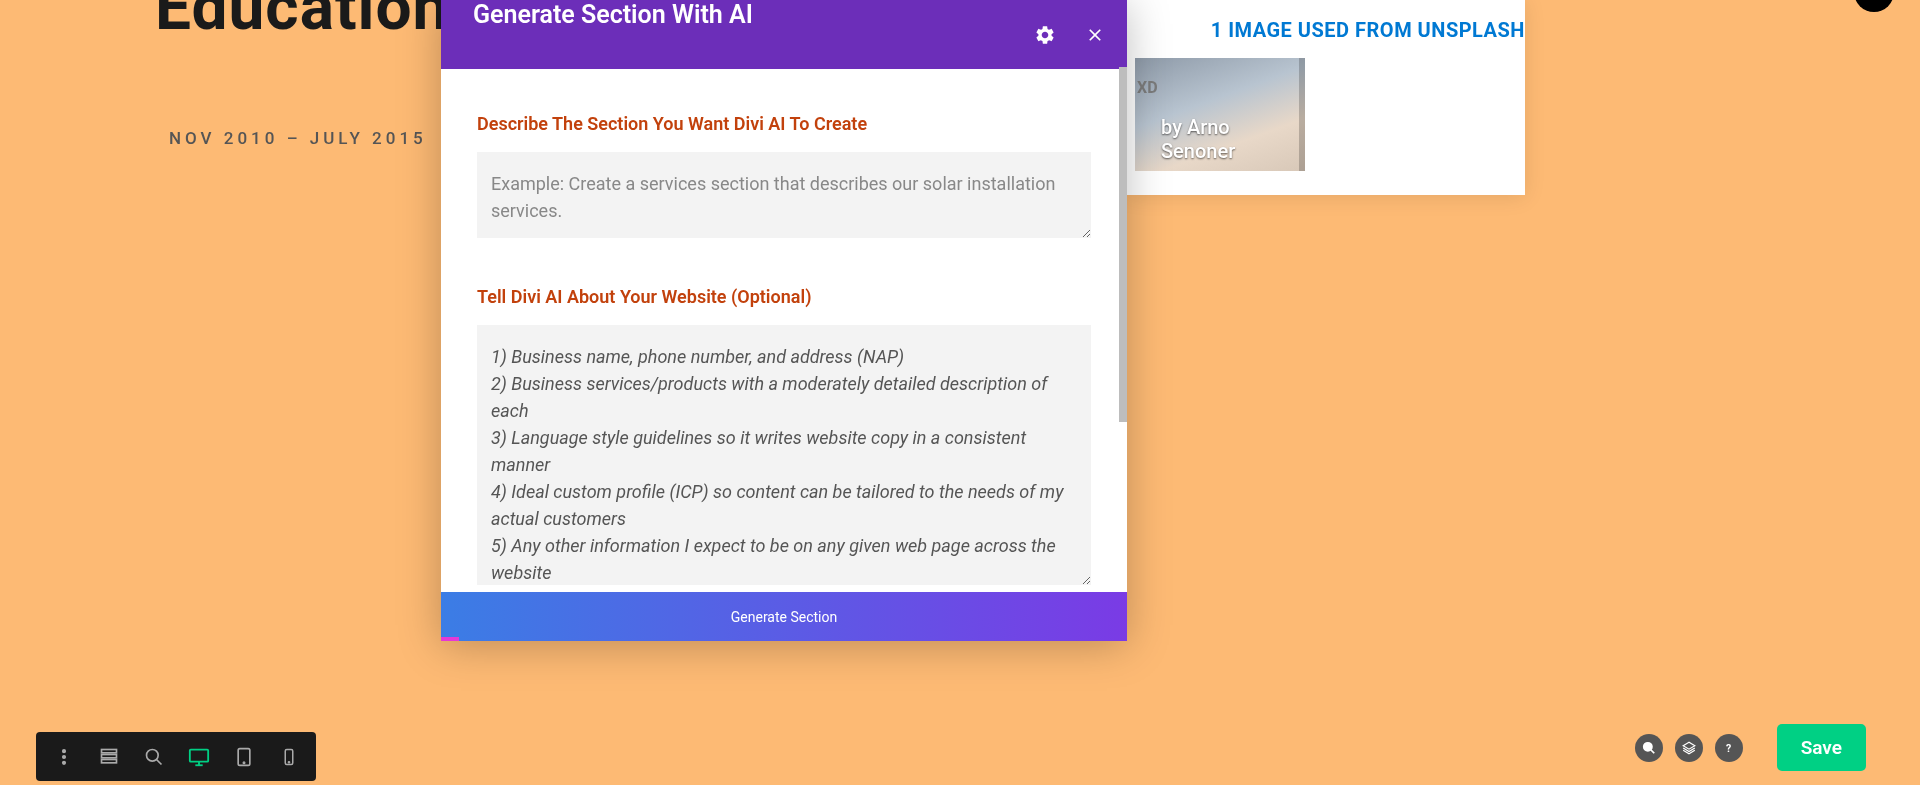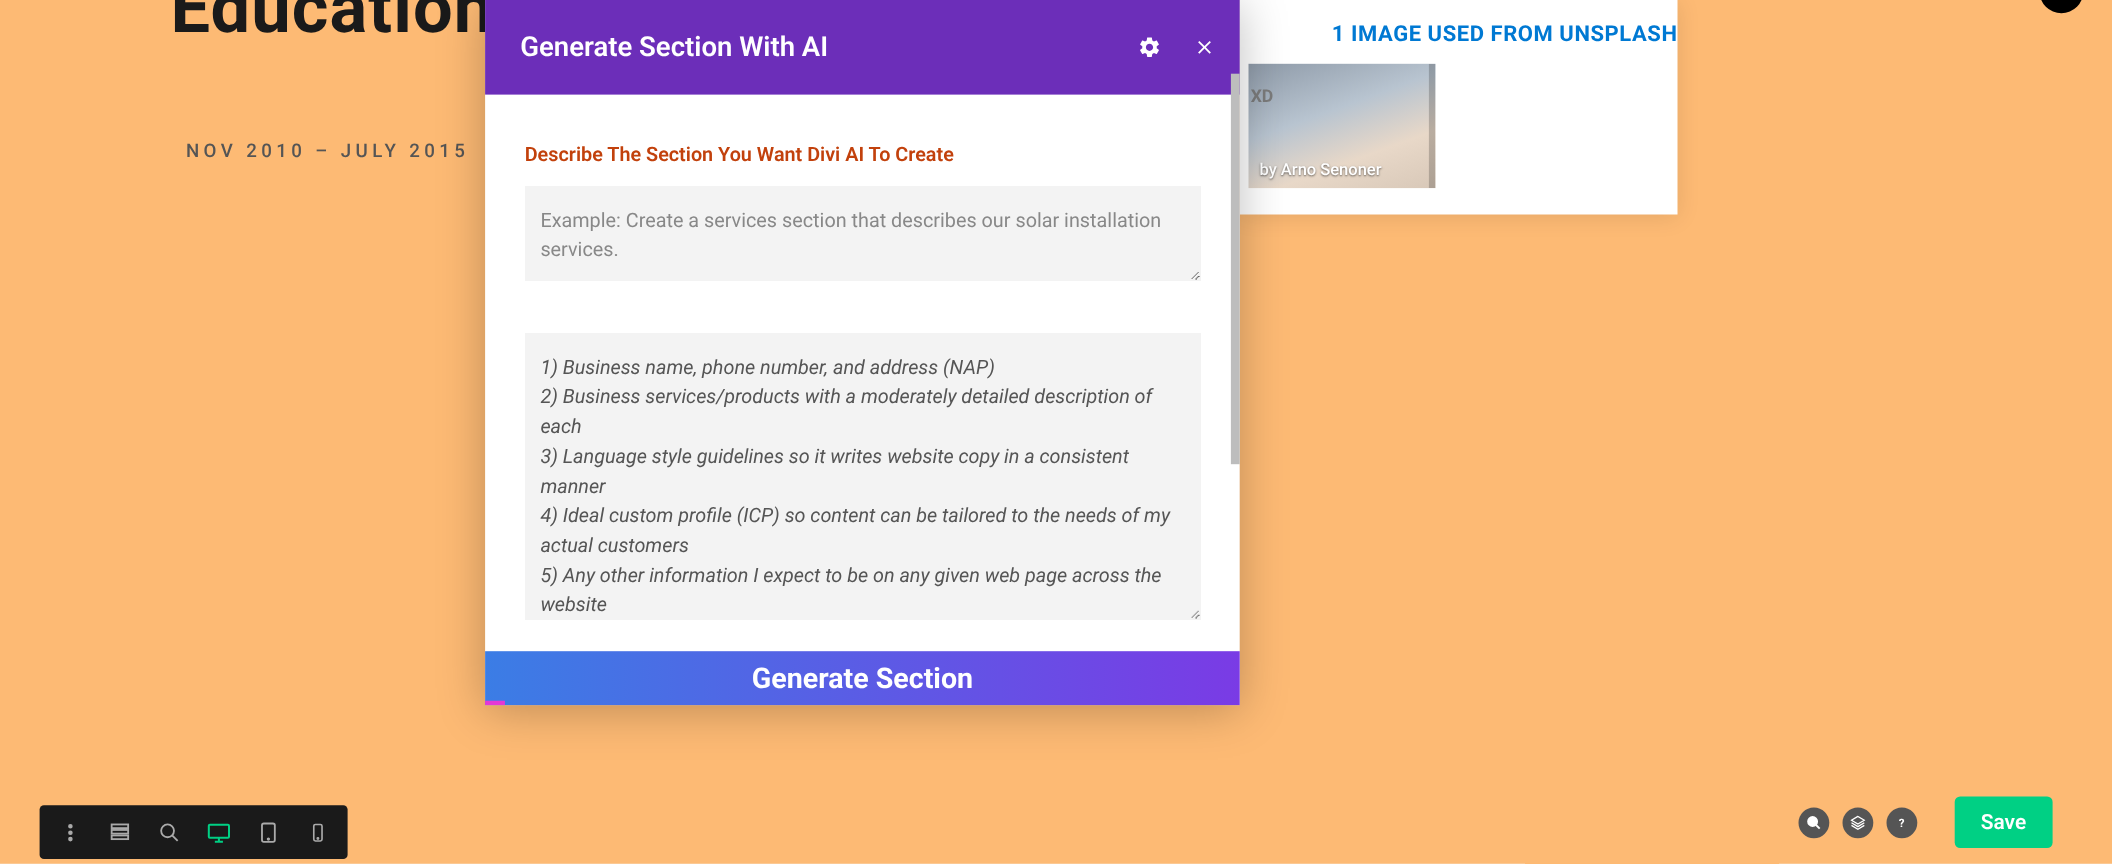--- a/index.html
+++ b/index.html
@@ -50,23 +50,22 @@
       left: 441px;
       width: 686px;
       height: 641px;
       background: #fff;
       box-shadow: 0 4px 40px rgba(0,0,0,0.25);
       display: flex;
       flex-direction: column;
     }
     .modal-header {
       background: #6c2eb9;
-      height: 86px;
-      display: flex;
-      align-items: center;
+      height: 69px;
+      display: flex;
       justify-content: space-between;
       padding: 0 18px 0 32px;
     }
     .modal-title {
       color: #fff;
       font-size: 25px;
       font-weight: 600;
     }
     .modal-header-actions {
       display: flex;
@@ -139,22 +138,22 @@
     .footer-progress-edge {
       position: absolute;
       bottom: 0;
       left: 0;
       width: 18px;
       height: 4px;
       background: #e538d6;
     }
     .generate-btn {
       color: #fff;
-      font-size: 26px;
-      font-weight: 700;
+      font-size: 14px;
+      font-weight: 400;
       cursor: pointer;
     }
 
     
     .unsplash-panel {
       position: absolute;
       top: 0;
       left: 1127px;
       width: 398px;
       background: #fff;
@@ -191,23 +190,23 @@
       position: absolute;
       right: 0;
       top: 0;
       bottom: 0;
       width: 6px;
       background: rgba(0,0,0,0.2);
     }
     .image-credit {
       position: absolute;
       bottom: 8px;
-      left: 10px;
+      left: 26px;
       color: #fff;
-      font-size: 15px;
+      font-size: 20px;
       font-weight: 500;
       text-shadow: 0 1px 2px rgba(0,0,0,0.6);
     }
 
     
     .bottom-toolbar {
       position: absolute;
       bottom: 4px;
       left: 36px;
       width: 280px;
@@ -314,20 +313,21 @@
       </div>
     </div>
   </div>
 
   <div class="scrollbar-thumb"></div>
 
   <div class="modal-body">
     <label class="form-label">Describe The Section You Want Divi AI To Create</label>
     <textarea class="textarea textarea-1" placeholder="Example: Create a services section that describes our solar installation services." style=""></textarea>
 
+    <label class="form-label">Tell Divi AI About Your Website (Optional)</label>
     <textarea class="textarea textarea-2" style="">1) Business name, phone number, and address (NAP)
 2) Business services/products with a moderately detailed description of each
 3) Language style guidelines so it writes website copy in a consistent manner
 4) Ideal custom profile (ICP) so content can be tailored to the needs of my actual customers
 5) Any other information I expect to be on any given web page across the website</textarea>
   </div>
 
   <div class="modal-footer">
     <div class="footer-progress-edge"></div>
     <div class="generate-btn">Generate Section</div>

